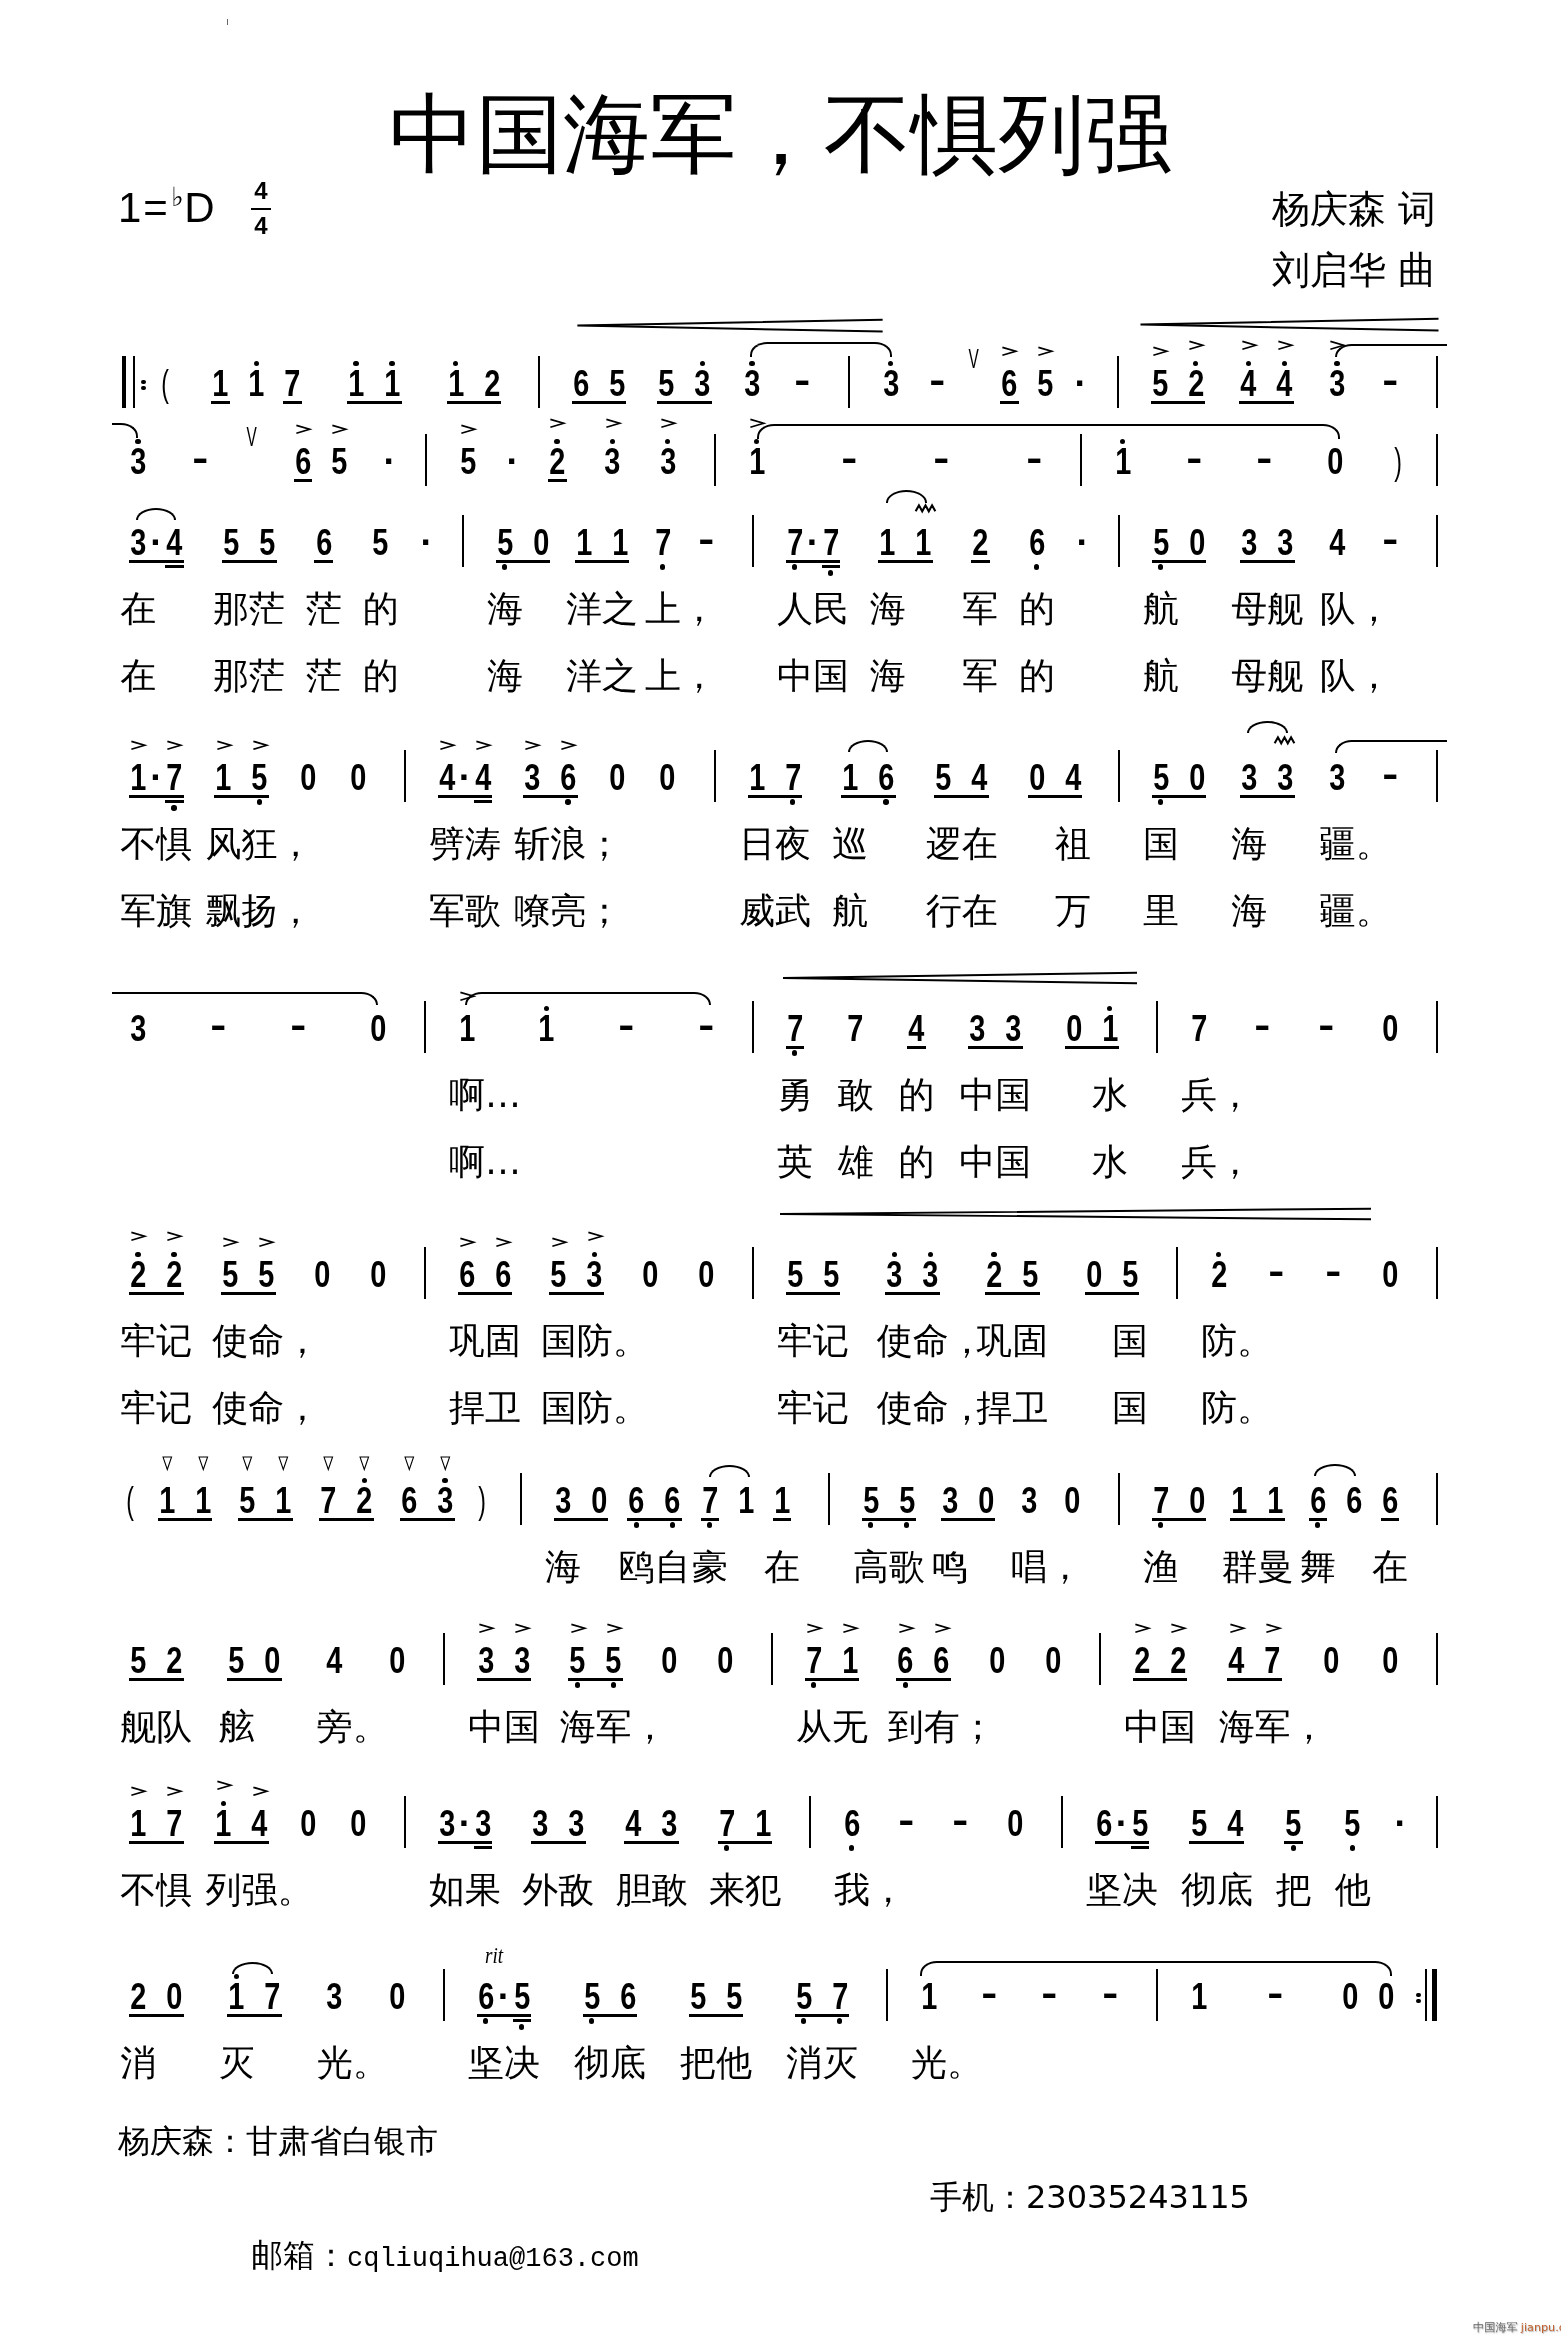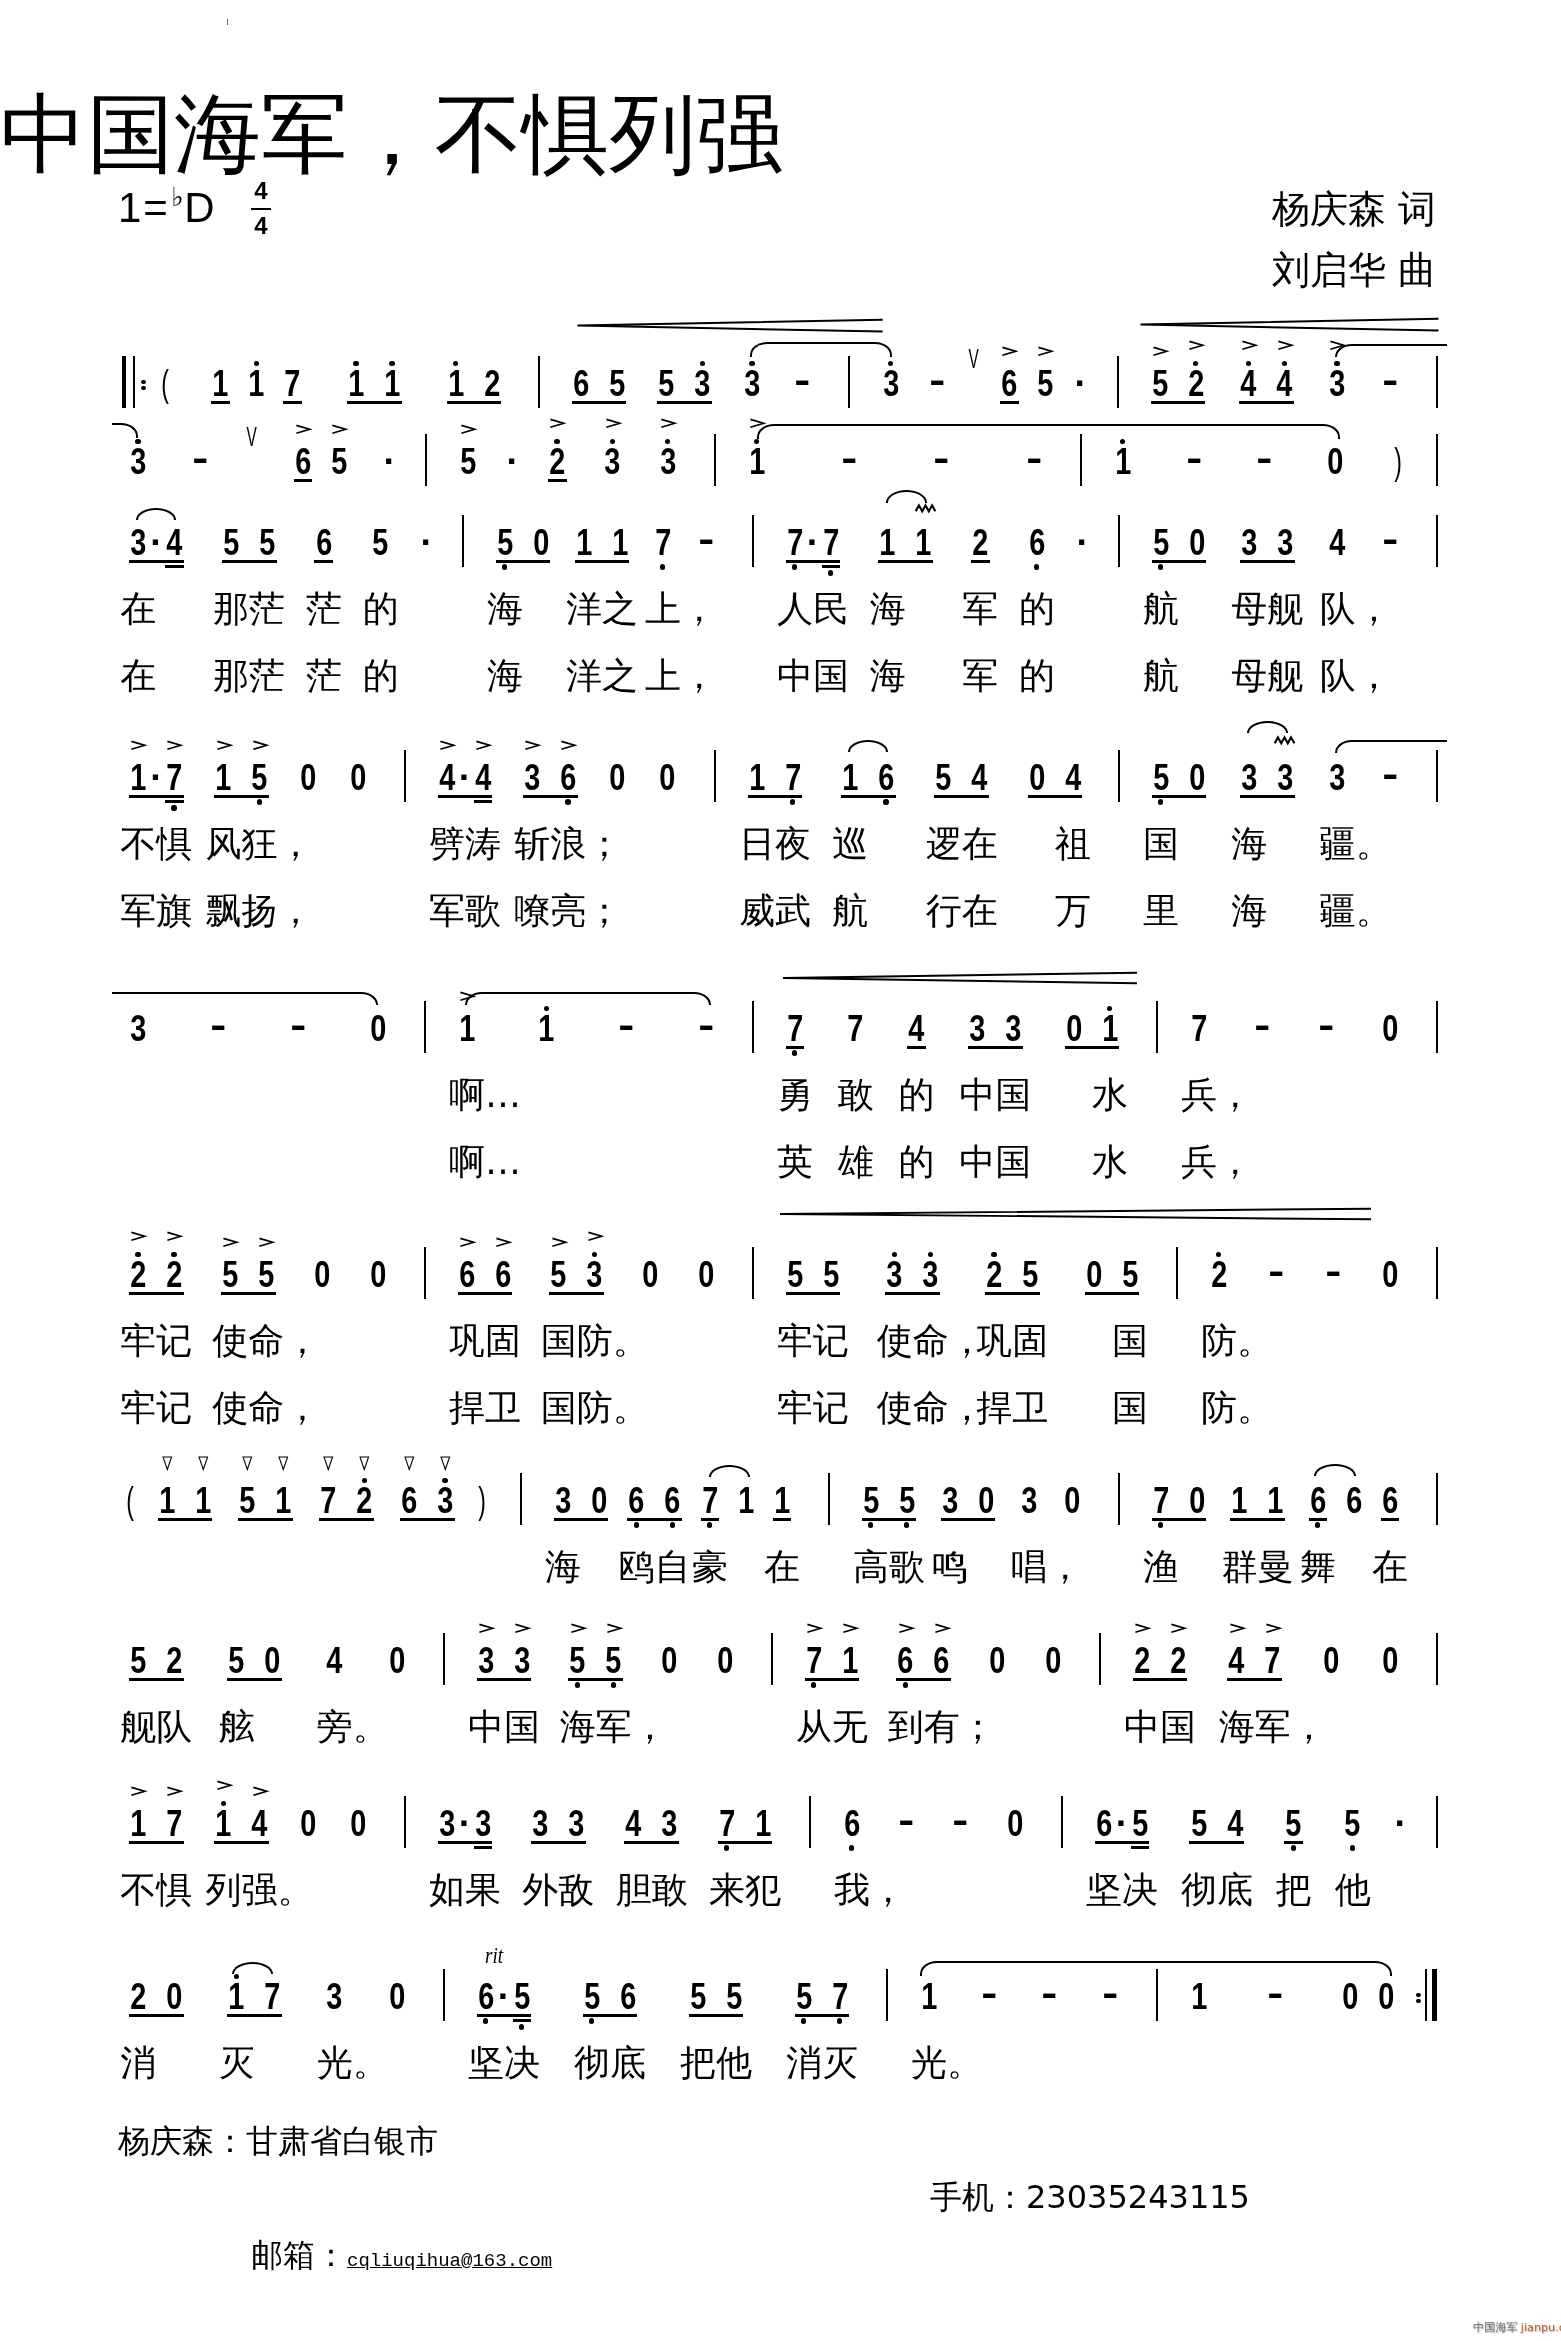--- a/index.html
+++ b/index.html
@@ -1,19 +1,19 @@
 <!DOCTYPE html>
 <html style="font-size:10.6px"><head>
 <meta charset="utf-8">
 <style>
 *{box-sizing:border-box;}
 html,body{margin:0;padding:0;background:#fff;}
 #page{position:relative;width:1561px;height:2342px;background:#fff;overflow:hidden;color:#000;font-family:"Liberation Sans","DejaVu Sans",sans-serif;}
 .cjk{font-family:"DejaVu Sans","Liberation Sans",sans-serif;}
-.title{position:absolute;left:0;top:91px;width:1561px;font-size:87px;line-height:87px;white-space:nowrap;}
+.title{position:absolute;left:0;top:91px;width:1561px;text-align:center;font-size:87px;line-height:87px;white-space:nowrap;}
 .keysig{position:absolute;left:118px;top:187px;font-size:42px;line-height:42px;white-space:nowrap;letter-spacing:2px;}
 .keysig .flat{font-size:26.4px;position:relative;top:-16px;margin:0 -1.3px 0 1.3px;font-family:"DejaVu Sans",sans-serif;}
 .timesig{position:absolute;left:249px;top:180px;width:24px;display:flex;flex-direction:column;align-items:center;font-size:24px;line-height:22.5px;font-weight:bold;}
 .timesig .fracline{width:20px;height:2px;background:#000;margin:5.3px 0;}
 .credit{position:absolute;left:1272px;font-size:38px;line-height:38px;white-space:nowrap;}
 .artifact{position:absolute;left:227px;top:18.5px;width:1.3px;height:6px;background:#666;}
 .system{position:absolute;left:0;width:1561px;height:6.6px;}
 .measure{position:absolute;top:-4.6px;height:37px;display:flex;justify-content:space-between;align-items:flex-start;}
 .grp{display:flex;flex:none;}
 .tok{position:relative;flex:none;width:36px;height:37px;text-align:center;font-size:37px;line-height:37px;font-weight:bold;}
@@ -47,21 +47,21 @@
 .slur{position:absolute;border:2px solid #000;border-bottom:none;border-radius:50% 50% 0 0/100% 100% 0 0;}
 .tie{position:absolute;border:2px solid #000;border-bottom:none;border-radius:17px 17px 0 0/13.2px 13.2px 0 0;}
 .tie.open-right{border-right:none;border-radius:17px 0 0 0/13.2px 0 0 0;}
 .tie.open-left{border-left:none;border-radius:0 17px 0 0/0 13.2px 0 0;}
 .hairpin{position:absolute;overflow:visible;}
 .hairpin polyline{fill:none;stroke:#000;stroke-width:3;}
 .trill{position:absolute;overflow:visible;}
 .trill polyline{fill:none;stroke:#000;stroke-width:3.2;}
 .rit{position:absolute;font-family:"Liberation Serif","DejaVu Serif",serif;font-style:italic;font-size:24px;line-height:24px;transform:scaleX(.8);transform-origin:left top;}
 .foot{position:absolute;font-size:32px;line-height:32px;white-space:nowrap;}
-.mono{font-family:"Liberation Mono","DejaVu Sans Mono",monospace;font-size:19px;text-decoration:underline;}
+.mono{font-family:"Liberation Mono","DejaVu Sans Mono",monospace;font-size:27px;}
 .watermark{position:absolute;left:1473px;top:2321px;font-size:11.2px;line-height:13.2px;white-space:nowrap;text-shadow:0.7px 0.7px 1.3px rgba(0,0,0,.35);}
 .watermark .cn{color:#6a6a6a;font-family:"DejaVu Serif",serif;}
 .watermark .url{color:#c0602c;font-family:"DejaVu Sans",sans-serif;}
 </style>
 </head>
 <body>
 
 <div id="page">
 
   <div class="artifact"></div>

